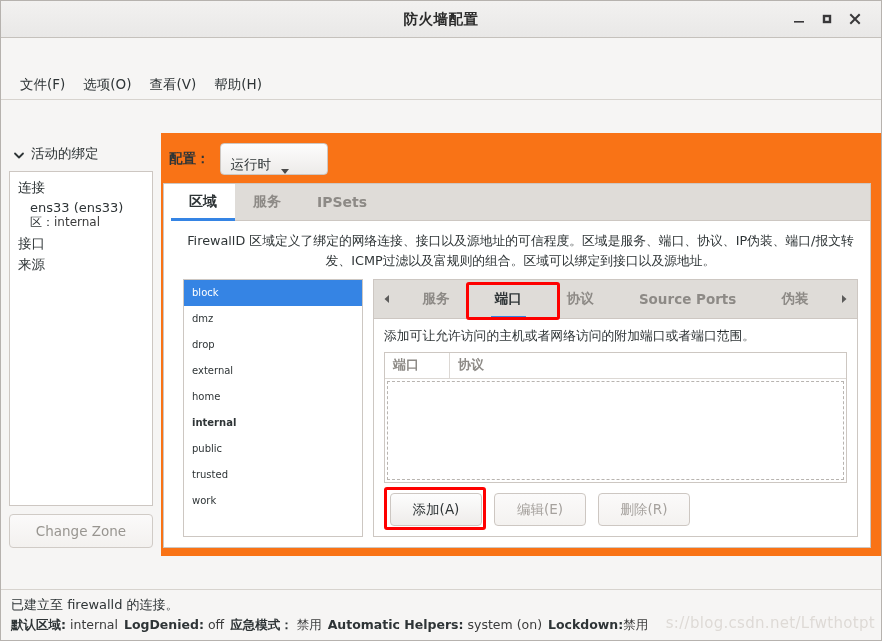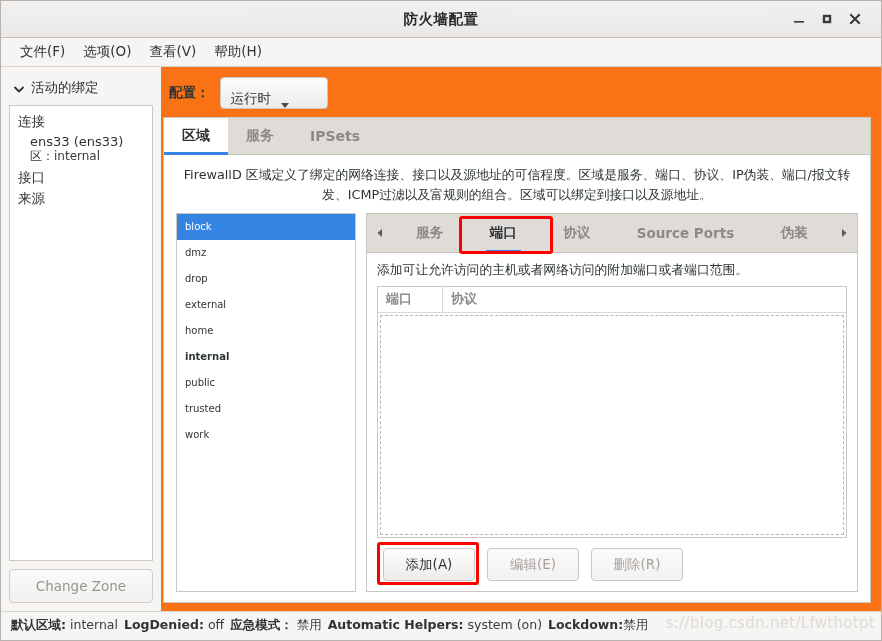--- a/index.html
+++ b/index.html
@@ -14,20 +14,21 @@
     overflow: hidden;
   }
   .window {
     position: relative;
     width: 882px; height: 641px;
     box-sizing: border-box;
     background: #f6f5f4;
     display: flex;
     flex-direction: column;
     border: 1px solid #b6b2ae;
+    gap: 33px;
   }
   
   .titlebar {
     height: 36px;
     flex: 0 0 36px;
     background: linear-gradient(to bottom, #f2f1f0 0%, #e9e8e7 100%);
     border-bottom: 1px solid #c5c1bc;
     display: flex;
     align-items: center;
     position: relative;
@@ -169,20 +170,21 @@
     border-right: 4px solid transparent;
     border-top: 5px solid #4a4a4a;
   }
   .notebook {
     flex: 1 1 auto;
     display: flex;
     flex-direction: column;
     border: 1px solid #cdc7c2;
     background: #ffffff;
     min-height: 0;
+    padding-left: 7px;
   }
   .tabbar {
     flex: 0 0 36px;
     height: 36px;
     background: #dfdcd8;
     display: flex;
     align-items: stretch;
     border-bottom: 1px solid #cdc7c2;
   }
   .tab {
@@ -523,20 +525,21 @@
               </div>
             </div>
 
           </div>
         </div>
       </div>
     </div>
   </div>
 
   <div class="statusbar">
+    <div class="status-line1">已建立至 firewalld 的连接。</div>
     <div class="status-line2">
       <span><b>默认区域:</b> <span class="sv">internal</span></span>
       <span><b>LogDenied:</b> <span class="sv">off</span></span>
       <span><b>应急模式：</b> <span class="sv">禁用</span></span>
       <span><b>Automatic Helpers:</b> <span class="sv">system (on)</span></span>
       <span><b>Lockdown:</b><span class="sv">禁用</span></span>
     </div>
     <div class="watermark">s://blog.csdn.net/Lfwthotpt</div>
   </div>
 

